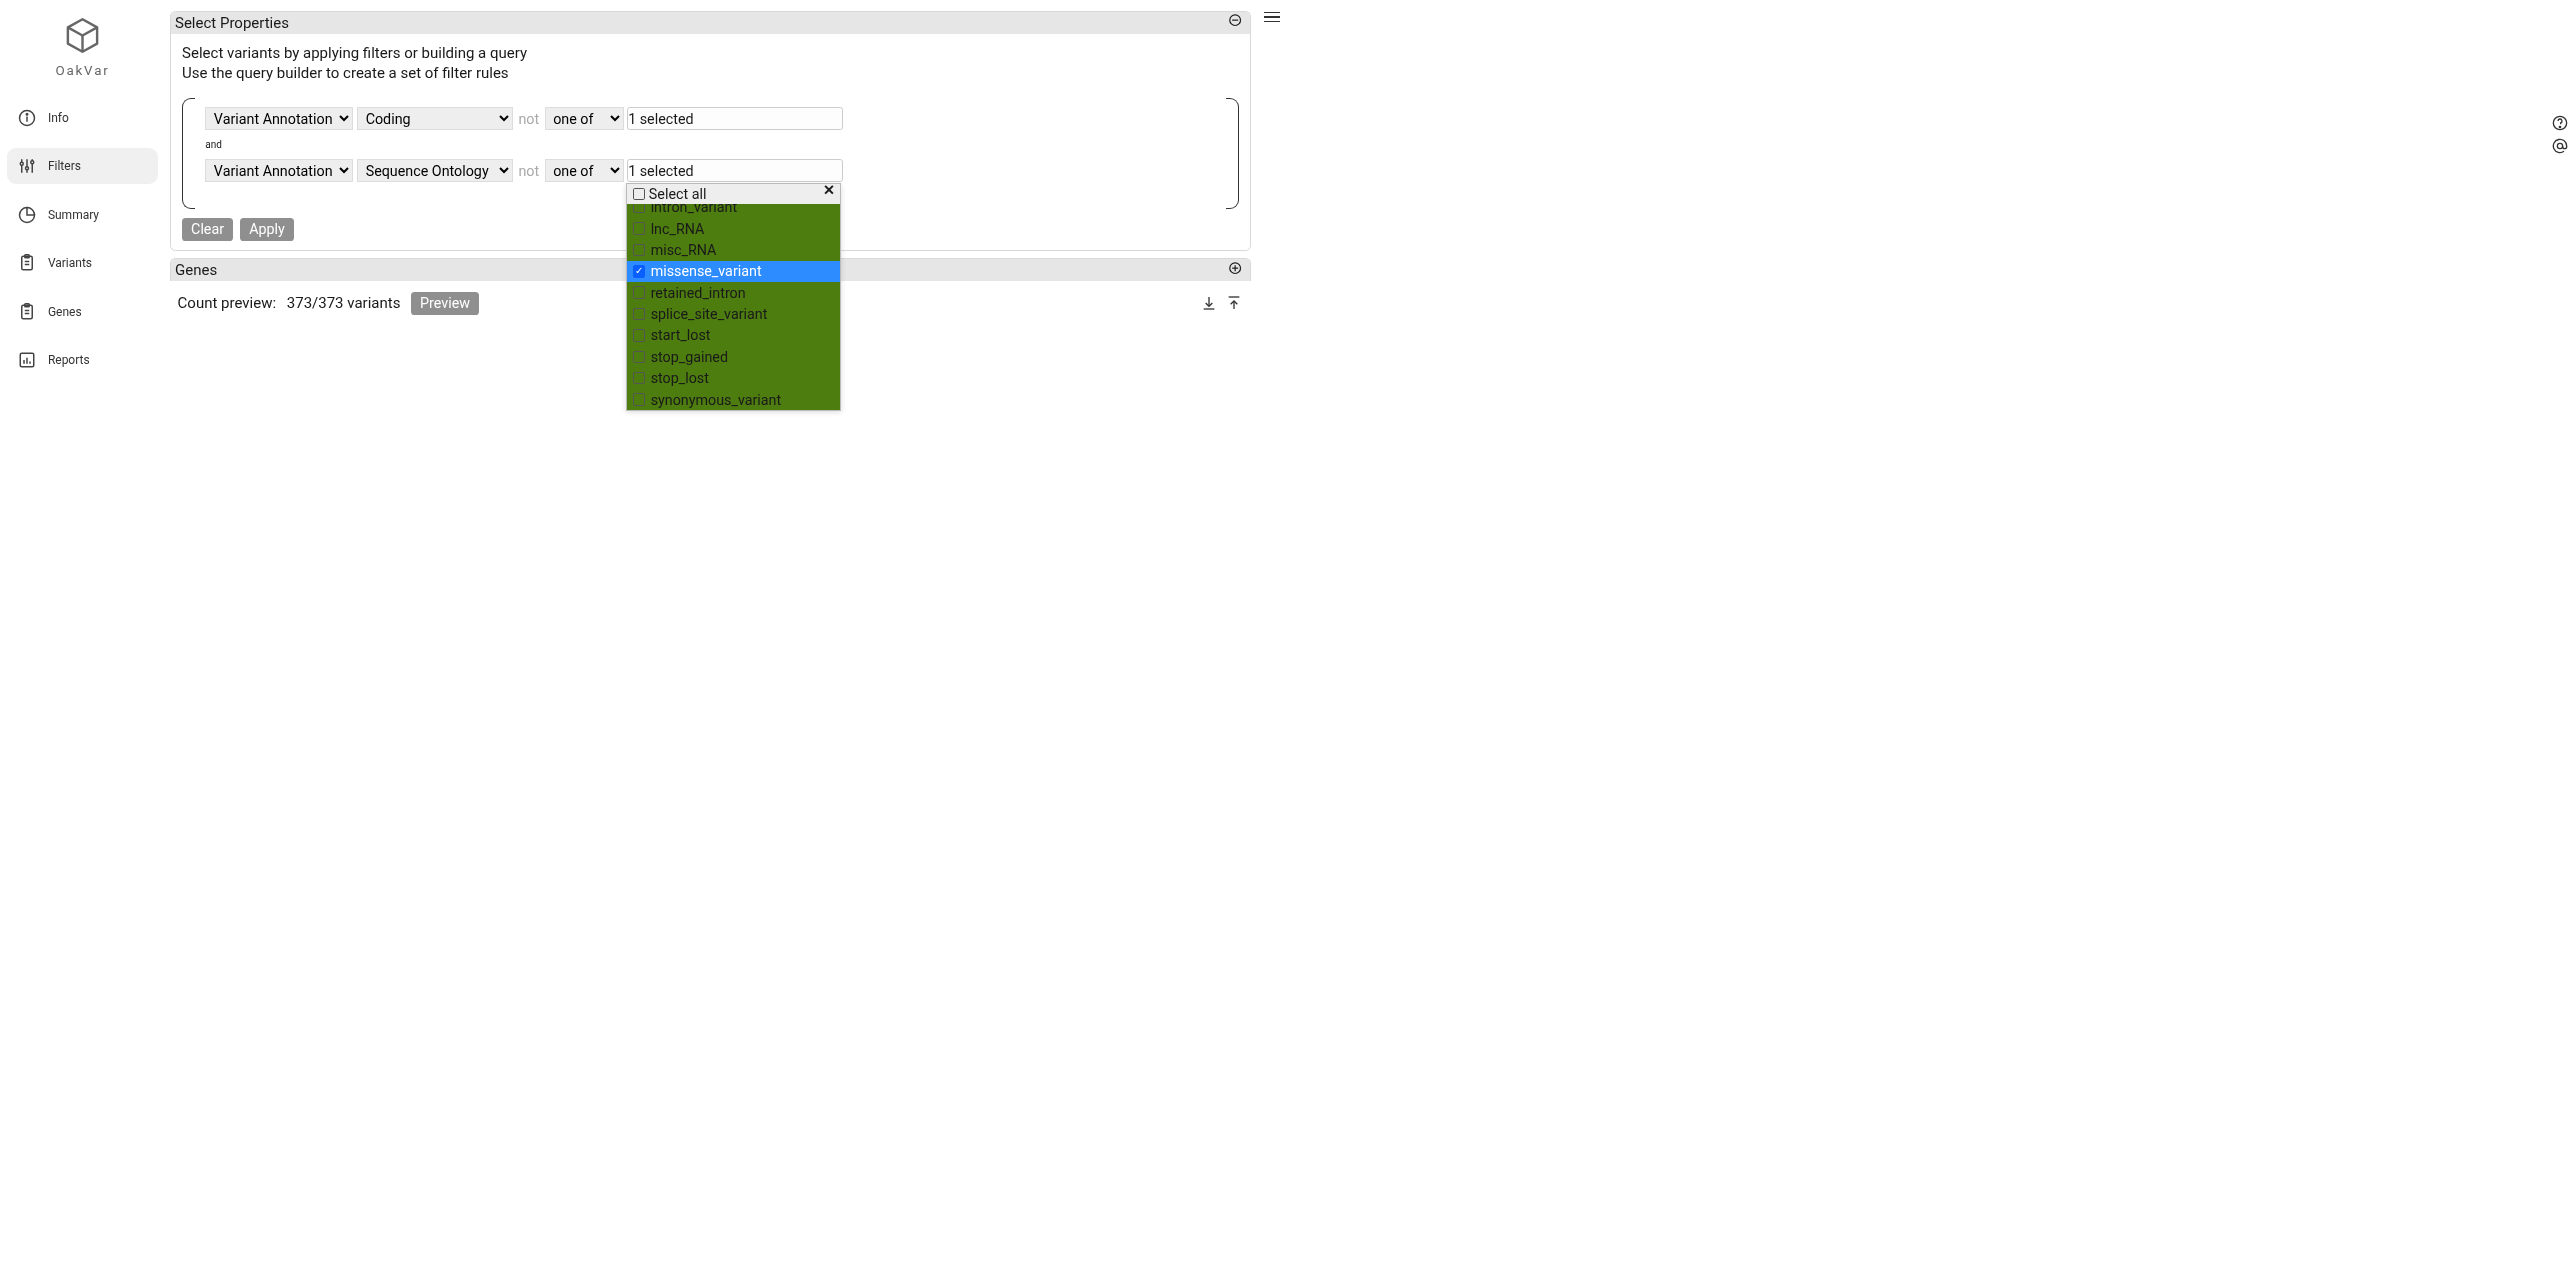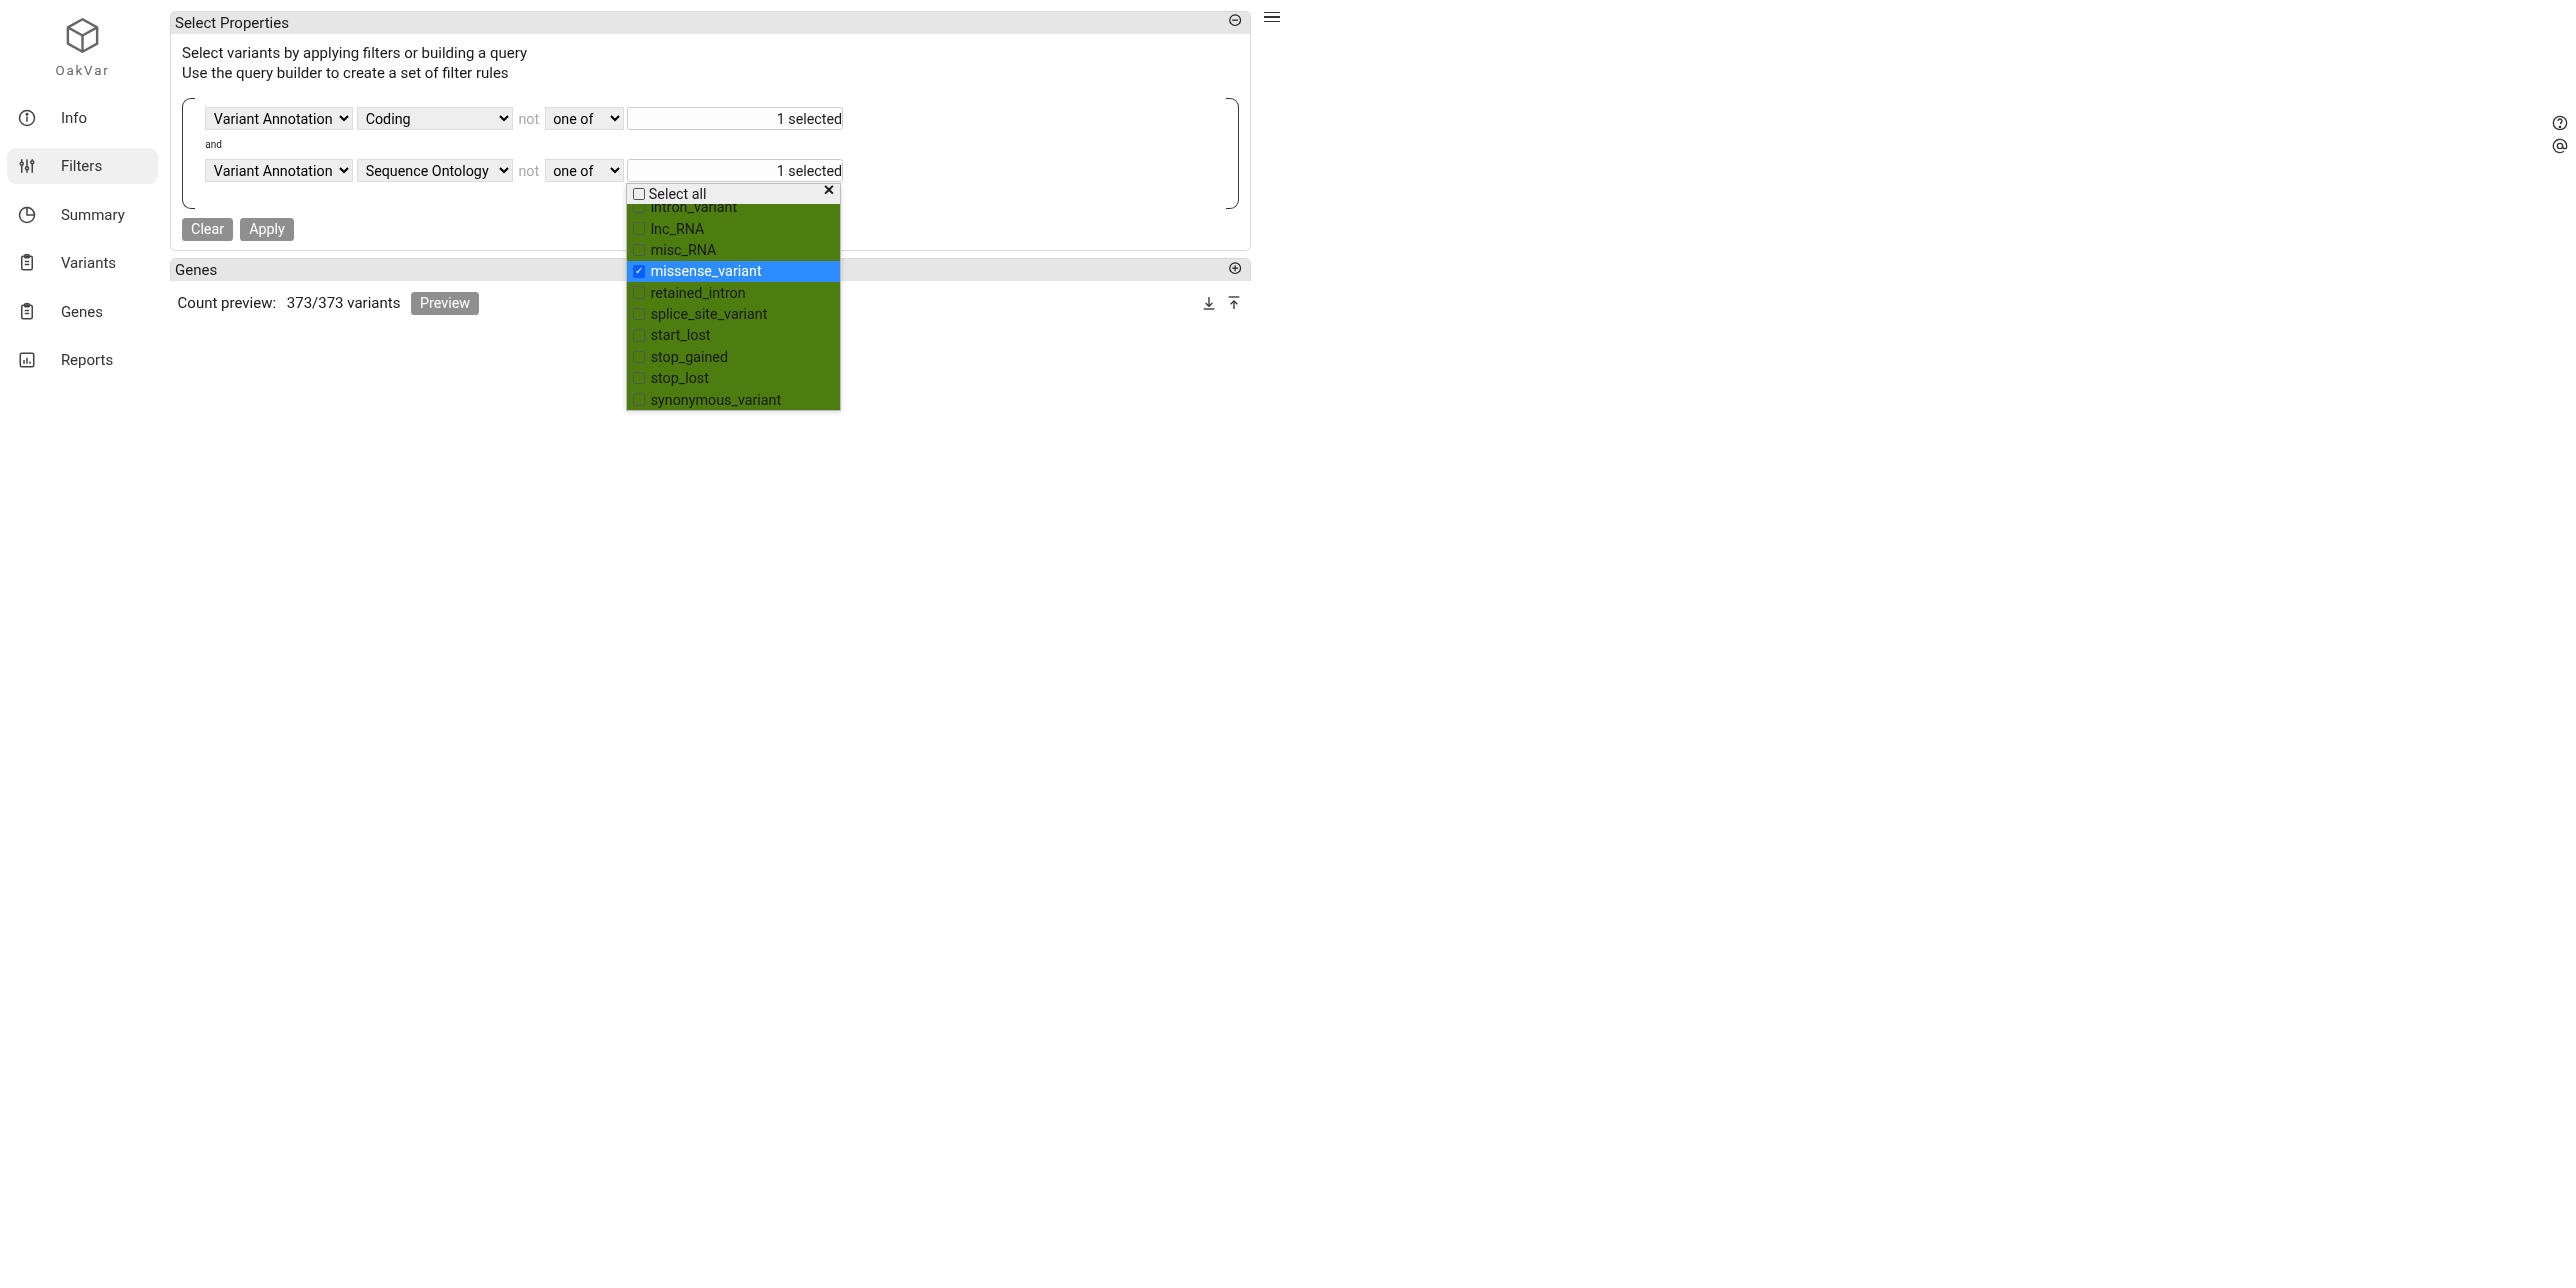--- a/index.html
+++ b/index.html
@@ -29,24 +29,24 @@
 .brand-logo { color: #666; }
 .brand-name {
   margin-top: 5.4px;
   font-size: 13.4px;
   letter-spacing: 1.8px;
   color: #666;
 }
 .nav-item {
   display: flex;
   align-items: center;
-  gap: 25px;
+  gap: 12px;
   padding: 9px 10.7px;
   border-radius: 9px;
-  font-size: 15px;
+  font-size: 12px;
   color: #333;
   cursor: pointer;
   margin-bottom: 12.5px;
 }
 .nav-item.active { background: #f0f0f0; }
 .nav-icon {
   width: 18px; height: 18px;
   display: inline-flex; align-items: center; justify-content: center;
   color: #444;
 }
@@ -104,21 +104,21 @@
 .sel.wide { width: 156px; }
 .not-label { color: #aaa; font-size: 14.3px; padding: 0 1.8px; }
 .multival {
   border: 0.9px solid #ccc;
   border-radius: 2.7px;
   background: #fdfdfd;
   width: 216px;
   height: 23px;
   display: flex;
   align-items: center;
-  justify-content: flex-end;
+  justify-content: flex-start;
   font-size: 14.3px;
   cursor: pointer;
   position: relative;
 }
 .btn {
   background: #8f8f8f;
   color: #fff;
   border: none;
   border-radius: 3.6px;
   font: inherit;

